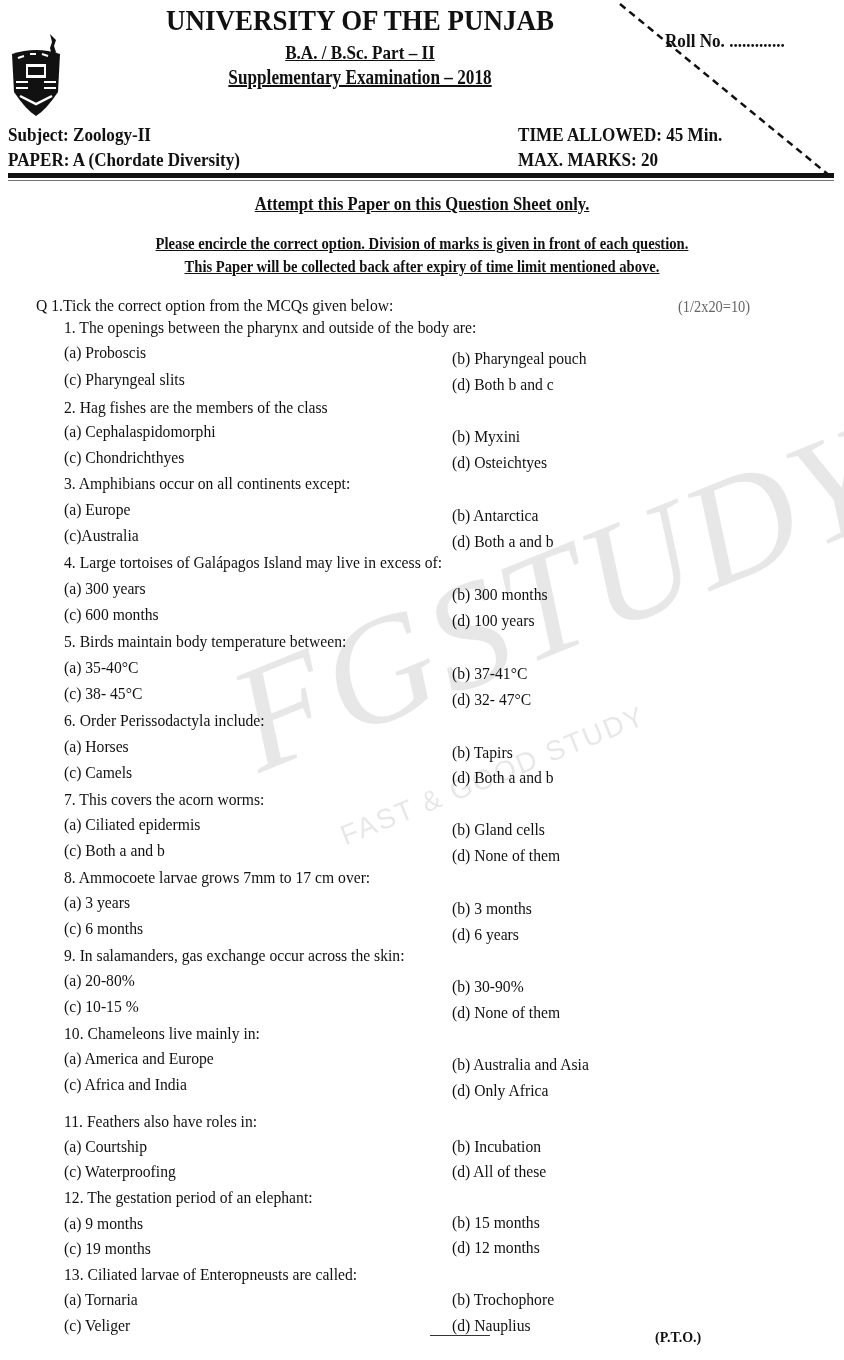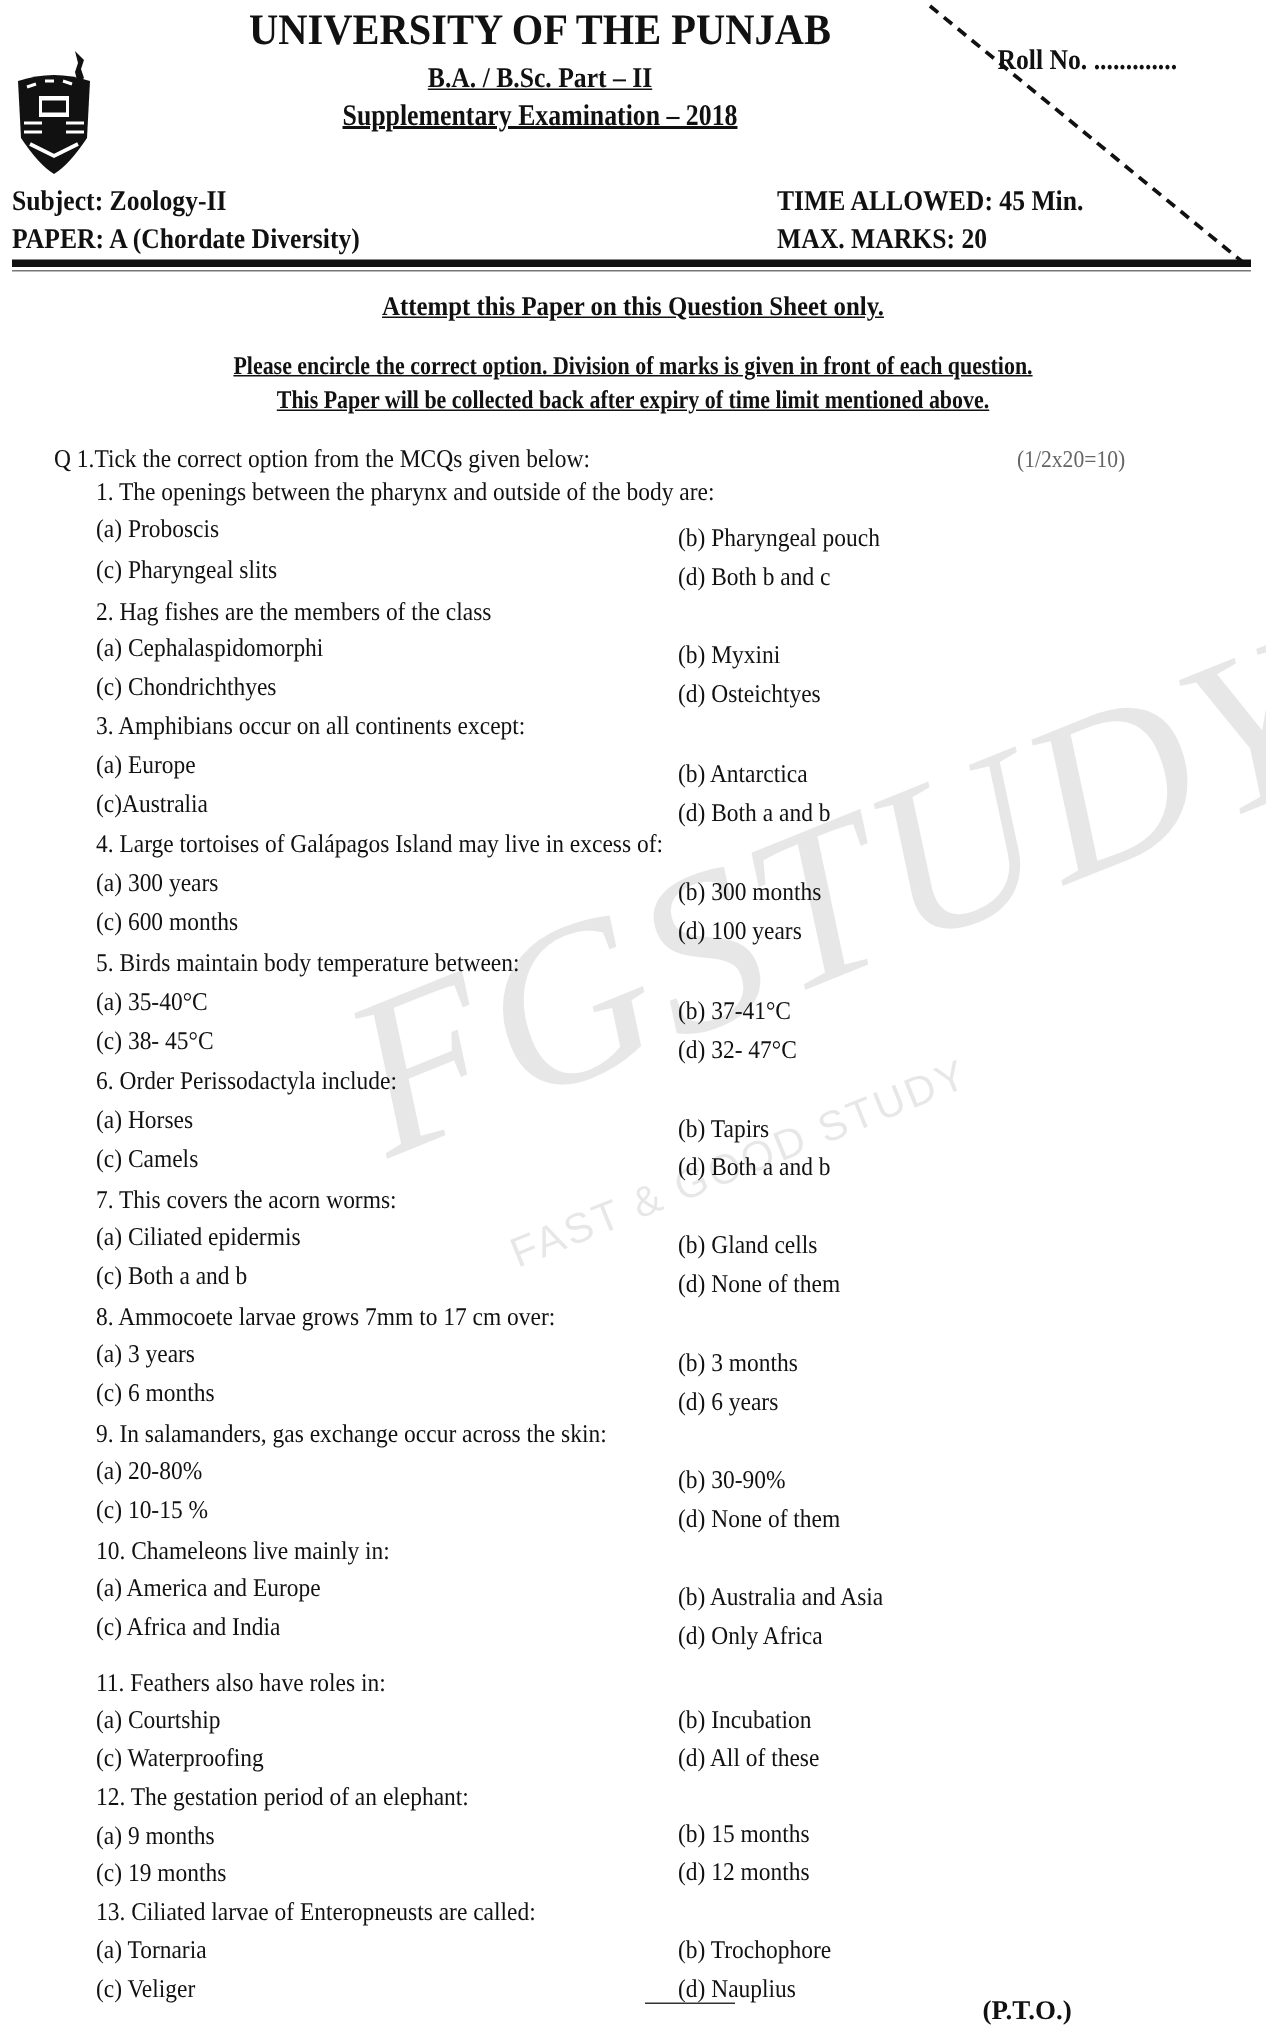--- a/index.html
+++ b/index.html
@@ -29,21 +29,21 @@
   .instr2 { position: absolute; left: 0; top: 232px; width: 844px; text-align: center; font-family: "Liberation Serif", serif; font-weight: bold; font-size: 17px; line-height: 23px; text-decoration: underline; transform: scaleX(0.86); }
 
   
   .q-intro { position: absolute; left: 36px; top: 296px; font-family: "Liberation Serif", serif; font-size: 17px; transform: scaleX(0.92); transform-origin: left; }
   .marks { position: absolute; left: 678px; top: 298px; font-family: "Liberation Serif", serif; font-size: 16px; color: #666; transform: scaleX(0.9); transform-origin: left; }
 
   .ql { position: absolute; left: 64px; font-family: "Liberation Serif", serif; font-size: 17px; white-space: nowrap; transform: scaleX(0.92); transform-origin: left; }
   .opt-a, .opt-c { position: absolute; left: 64px; font-family: "Liberation Serif", serif; font-size: 17px; white-space: nowrap; transform: scaleX(0.92); transform-origin: left; }
   .opt-b, .opt-d { position: absolute; left: 452px; font-family: "Liberation Serif", serif; font-size: 17px; white-space: nowrap; transform: scaleX(0.92); transform-origin: left; }
 
-  .pto { position: absolute; left: 655px; top: 1330px; font-family: "Liberation Serif", serif; font-weight: bold; font-size: 18px; }
+  .pto { position: absolute; left: 655px; top: 1330px; font-family: "Liberation Serif", serif; font-weight: bold; font-size: 14px; }
   .underline-mark { position: absolute; left: 430px; top: 1335px; width: 60px; height: 1px; background: #333; }
 
   
   .wm { position: absolute; left: 220px; top: 560px; width: 520px; height: 300px; pointer-events: none; opacity: 0.09; }
   .wm-text { position: absolute; left: 20px; top: 80px; font-family: "Liberation Serif", serif; font-size: 150px; font-style: italic; transform: rotate(-22deg); transform-origin: left; color: #000; letter-spacing: 4px; }
   .wm-small { position: absolute; left: 110px; top: 200px; font-family: "Liberation Sans", sans-serif; font-size: 28px; transform: rotate(-22deg); color: #000; letter-spacing: 2px; }
 </style>
 </head>
 <body>
 

